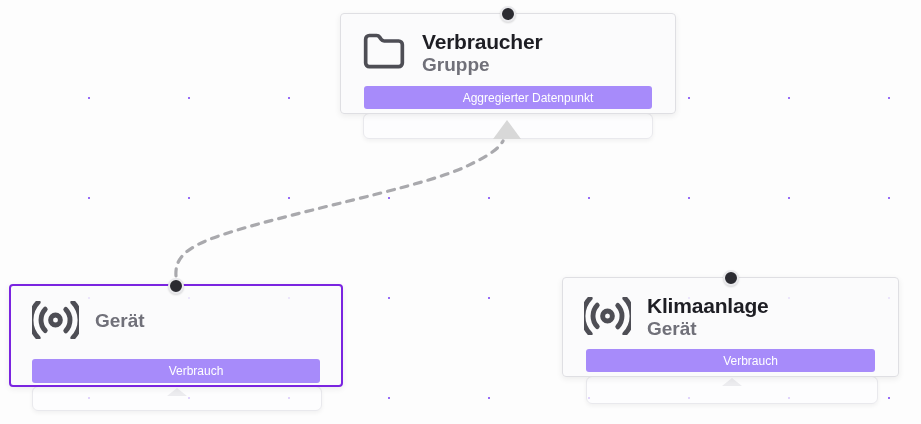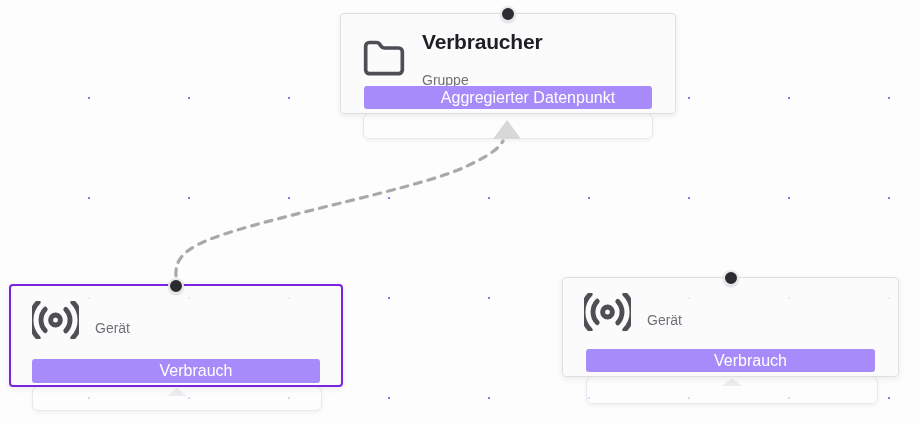--- a/index.html
+++ b/index.html
@@ -70,30 +70,30 @@
   .icon { color: #4e4e55; flex: none; display: block; }
   .titles { display: flex; flex-direction: column; min-width: 0; }
   .title {
     font-size: 21px;
     font-weight: 700;
     color: #1e1e24;
     letter-spacing: -0.2px;
     line-height: 26px;
     white-space: nowrap;
   }
-  .subtitle { font-size: 14px; color: #707079; line-height: 18px; margin-top: 16px; }
+  .subtitle { font-size: 19px; color: #707079; line-height: 18px; margin-top: 1px; font-weight: bold; }
 
   .badge {
     position: absolute;
     left: 23px; right: 23px; bottom: 4px;
     height: 23px;
     border-radius: 3px;
     background: #a78bfa;
     color: #ffffff;
-    font-size: 16px;
+    font-size: 12px;
     display: flex;
     align-items: center;
     justify-content: center;
     white-space: nowrap;
     padding-left: 40px;
   }
   .node.selected .badge { left: 21px; right: 21px; bottom: 2px; height: 24px; }
 
   
   .subcard {
@@ -173,19 +173,20 @@
     <span class="handle"></span>
     <div class="node-content">
       <svg class="icon" width="47" height="38" viewBox="2.4 4.4 19.2 15.2" preserveAspectRatio="none" fill="none" stroke="currentColor" stroke-width="2" stroke-linecap="round" stroke-linejoin="round">
         <path d="M4.9 19.1C1 15.2 1 8.8 4.9 4.9"></path>
         <path d="M7.8 16.2c-2.3-2.3-2.3-6.1 0-8.5"></path>
         <circle cx="12" cy="12" r="2"></circle>
         <path d="M16.2 7.8c2.3 2.3 2.3 6.1 0 8.5"></path>
         <path d="M19.1 4.9C23 8.8 23 15.2 19.1 19.1"></path>
       </svg>
       <div class="titles">
+        <span class="title">Klimaanlage</span>
         <span class="subtitle">Gerät</span>
       </div>
     </div>
     <div class="badge">Verbrauch</div>
   </div>
 
 </div>
 
 </body></html>

